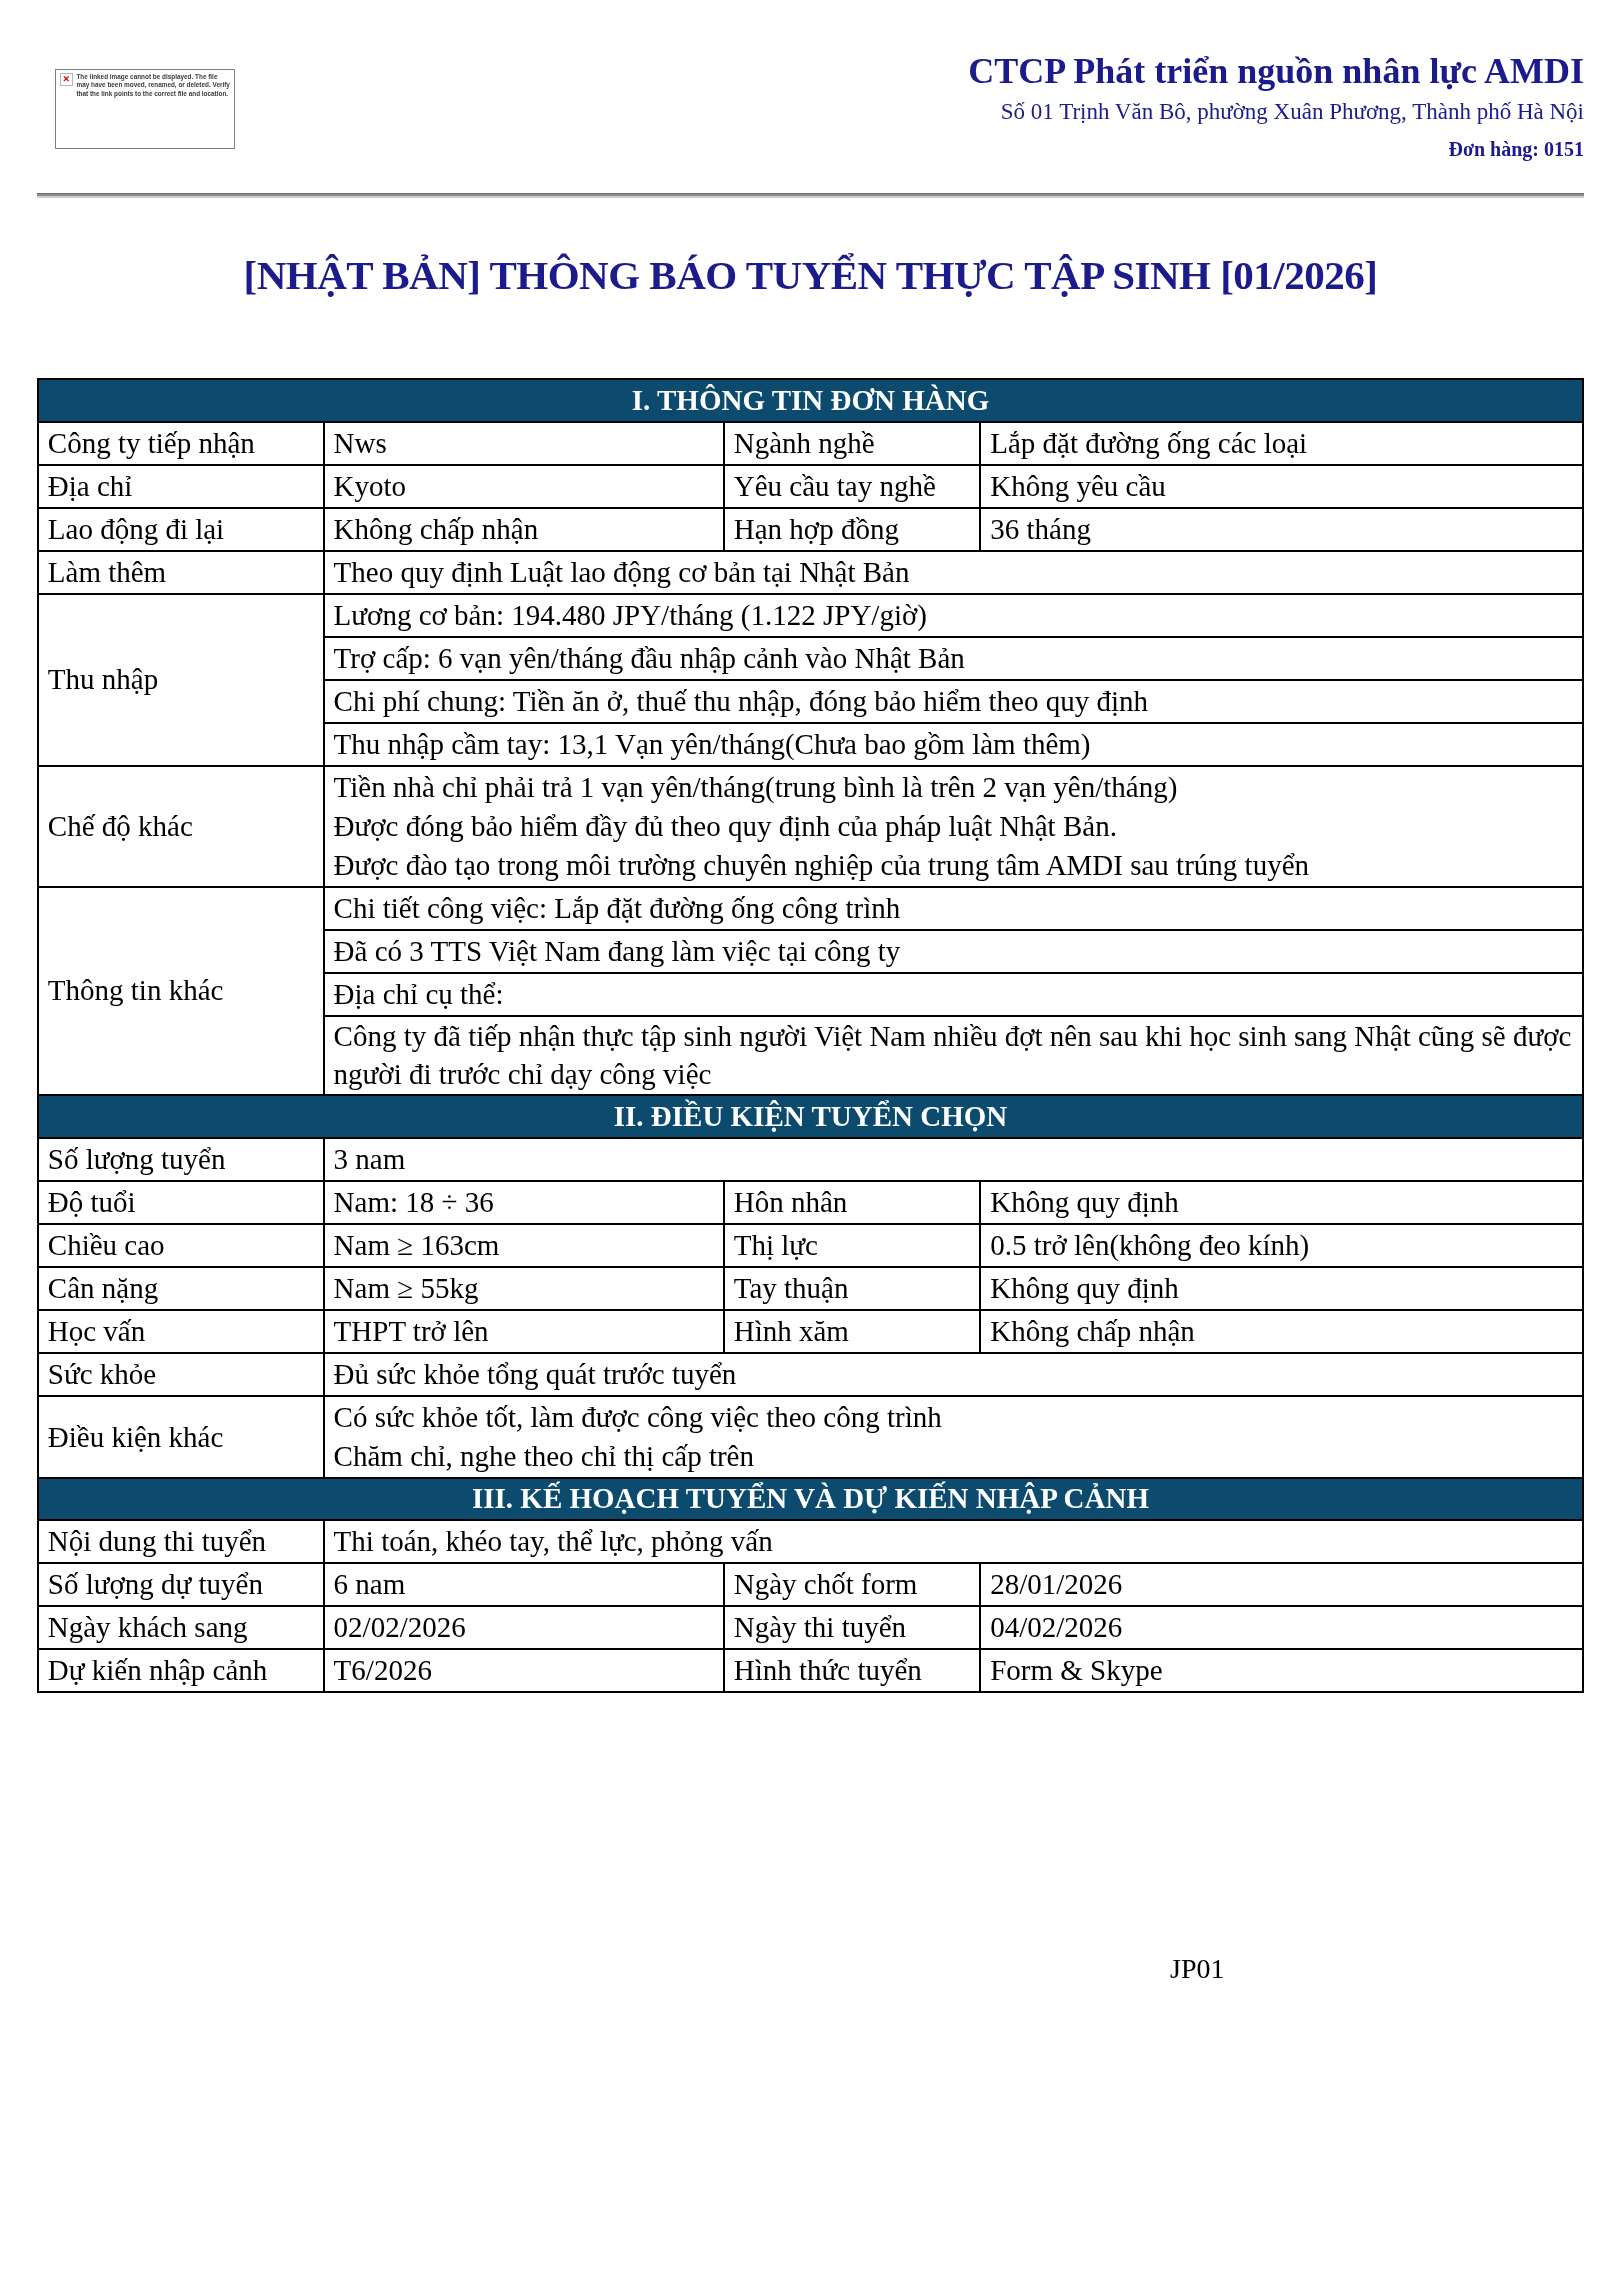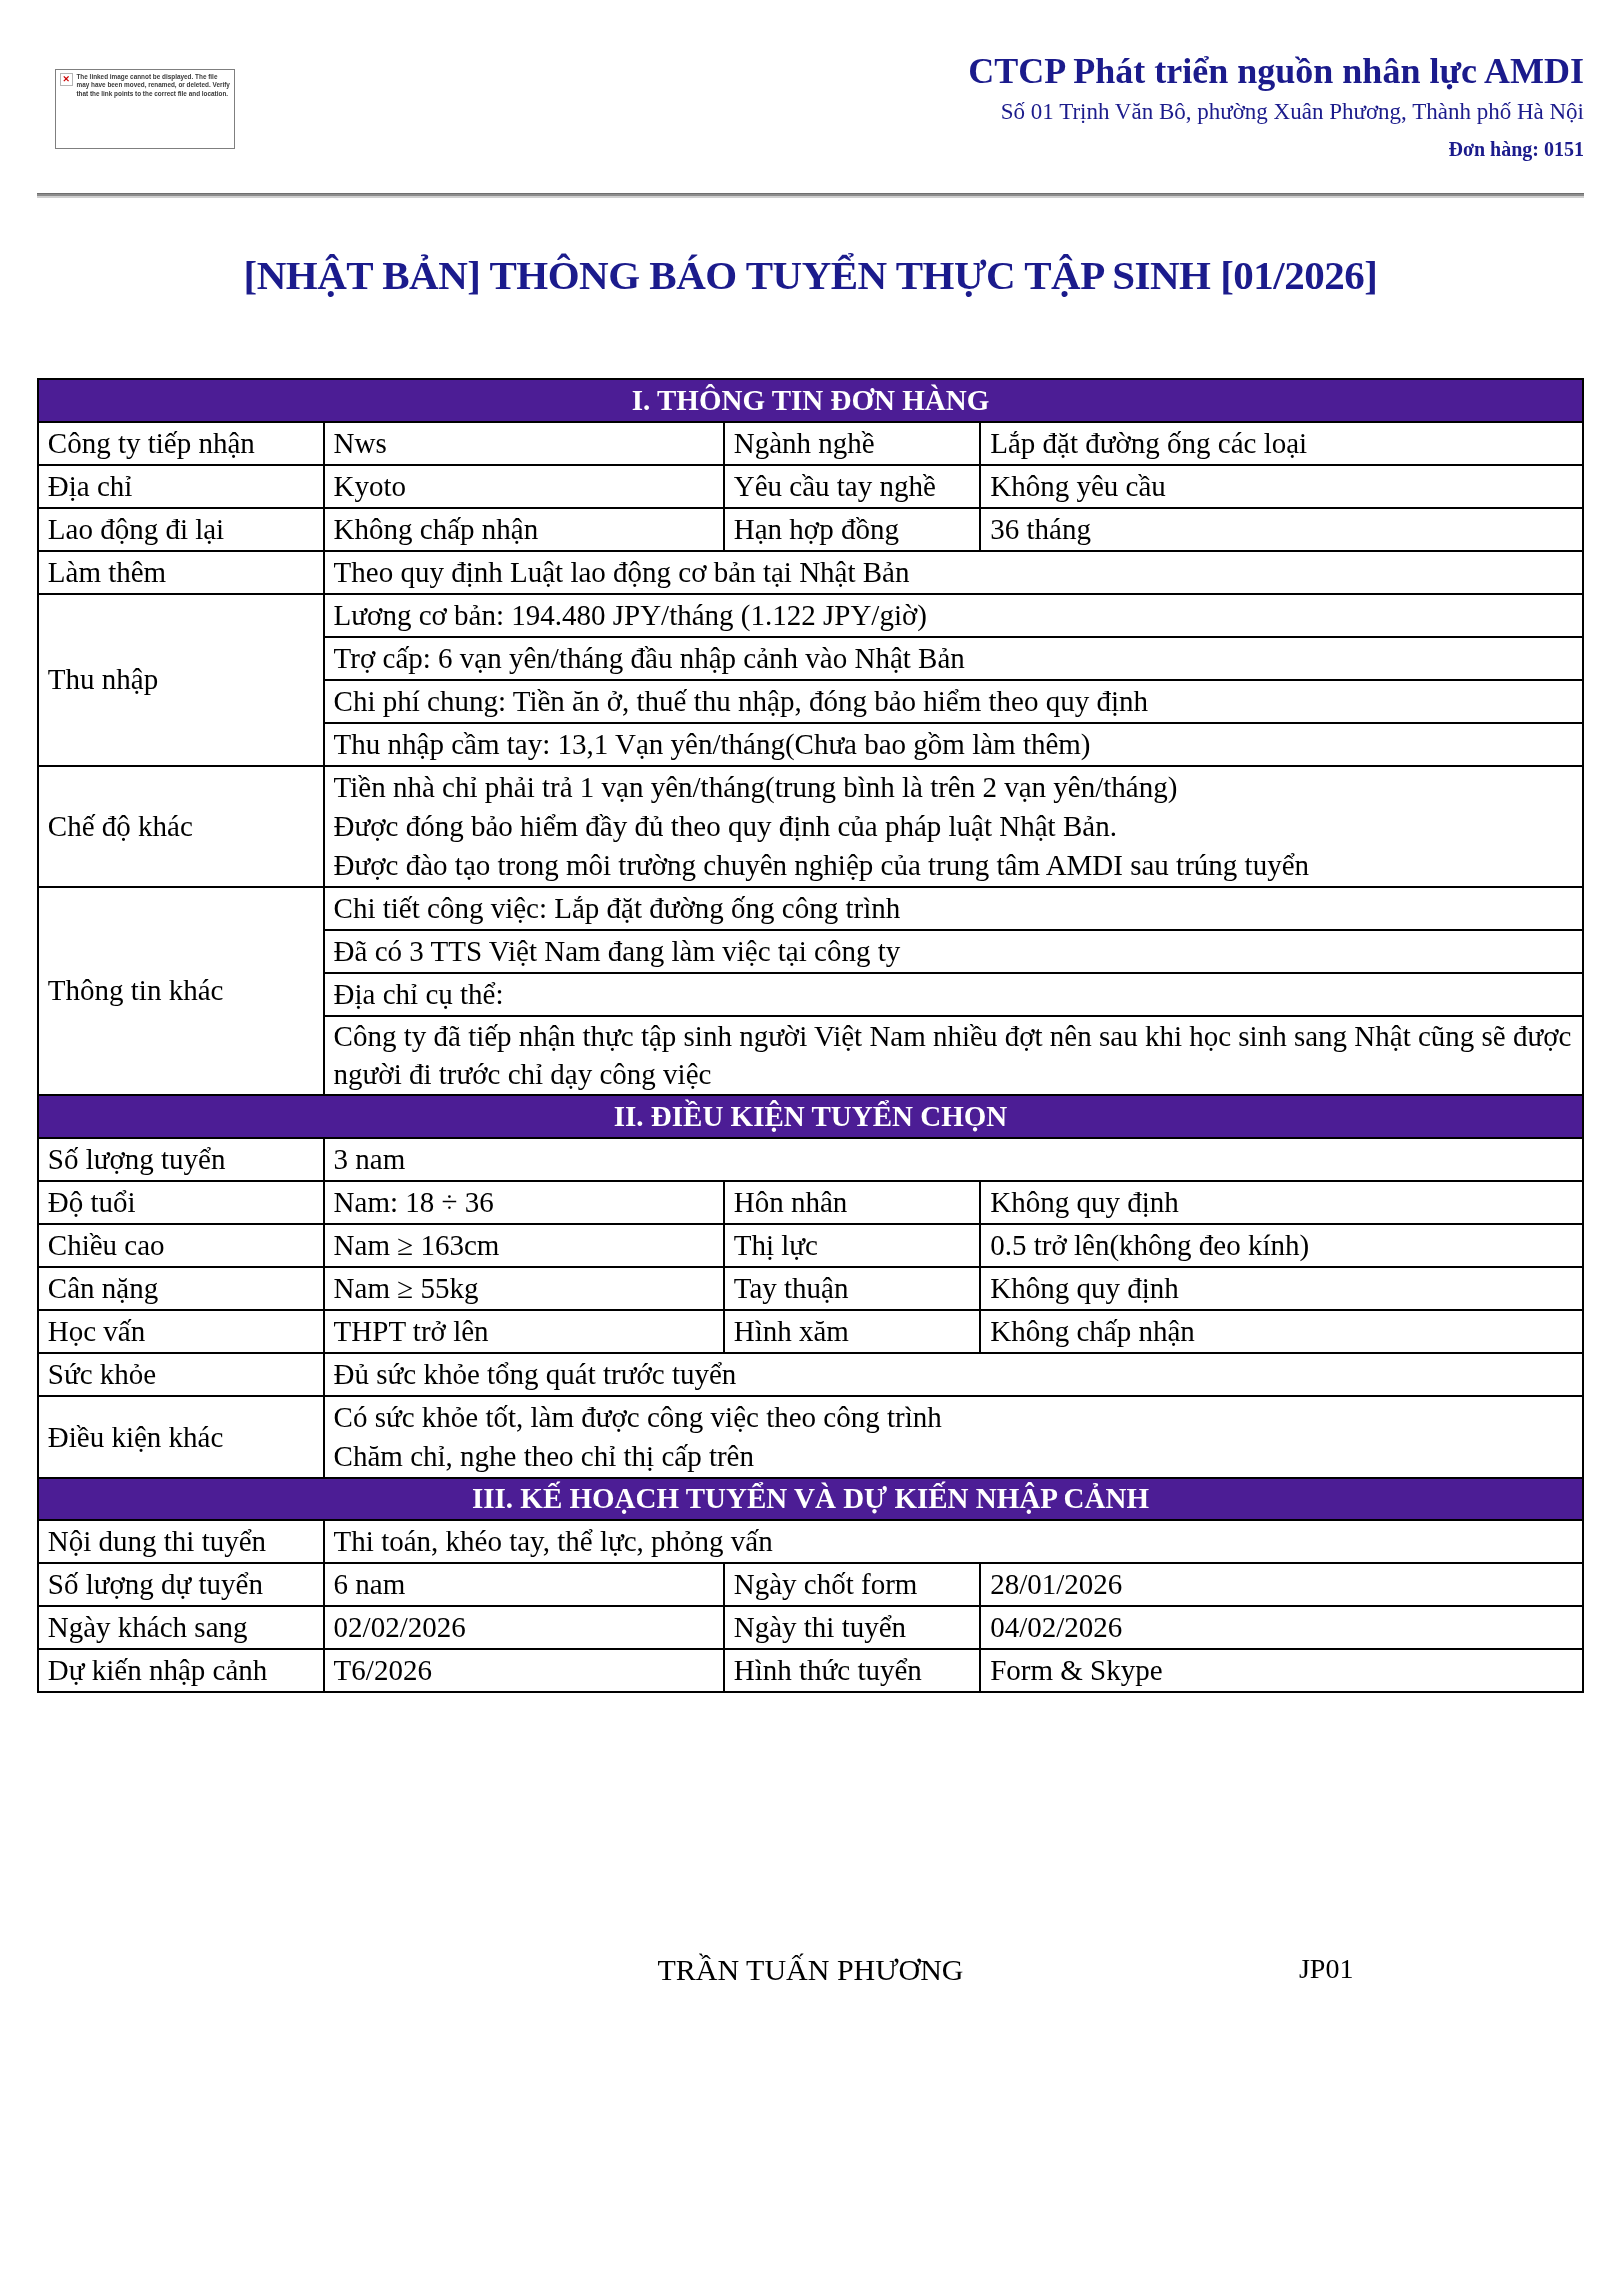--- a/index.html
+++ b/index.html
@@ -52,21 +52,21 @@
     width:1547px; border-collapse:collapse; table-layout:fixed;
     border:2.9px solid #000;
   }
   table.main td {
     border:2px solid #000;
     font-size:29px; line-height:1.3;
     padding:1px 8.8px; vertical-align:middle;
     height:43px; overflow:hidden;
   }
   td.sec {
-    background:#4c1d95; color:#ffffff;
+    background:#0c4a6e; color:#ffffff;
     text-align:center; font-weight:bold; font-size:30px;
     height:37px; padding:2px 0;
   }
   .h50  { height:49px;border-radius:8px; }
   .h46  { height:45px; }
   .h42  { height:41px; }
   .lines div { line-height:39px; }
   
   .sig-row {
     position:absolute; left:37px; width:1547px;
@@ -235,18 +235,17 @@
       <td>T6/2026</td>
       <td>Hình thức tuyển</td>
       <td>Form &amp; Skype</td>
     </tr>
   </tbody>
     </table>
 
 
   <div class="sig-row sig-names">
     <div class="sig-col"></div>
-    <div class="sig-col sig-name">TRẦN TUẤN PHƯƠNG</div>
     <div class="sig-col sig-code">JP01</div>
   </div>
 
 </div>
 
 
 </body></html>

